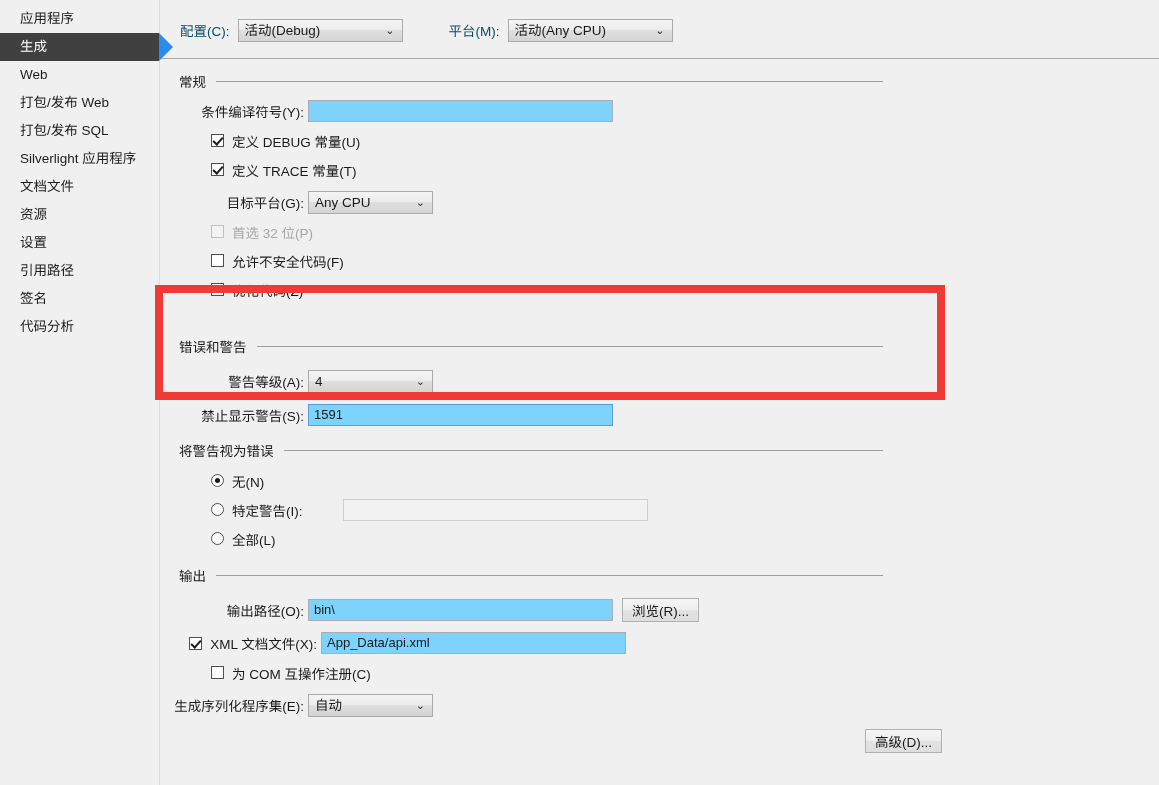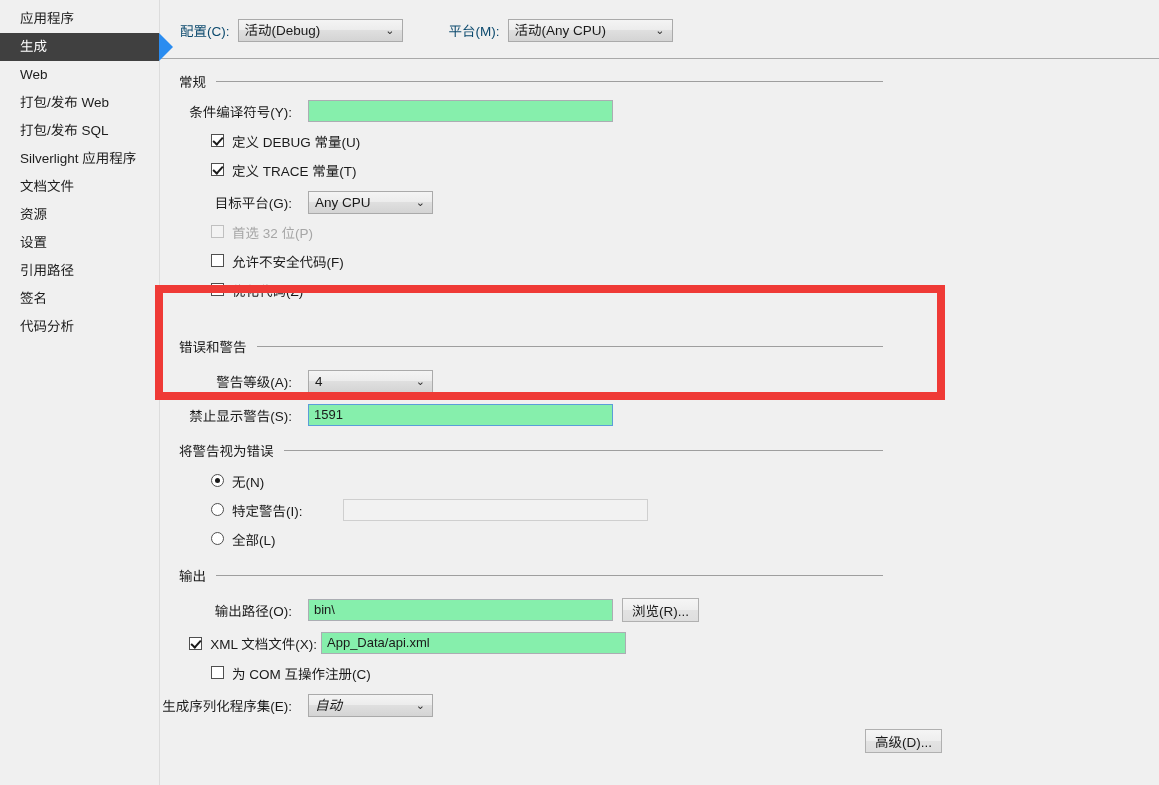--- a/index.html
+++ b/index.html
@@ -121,32 +121,32 @@
   
   .row {
     display: flex;
     align-items: center;
     height: 26px;
     margin-top: 7px;
   }
   .row .field-label {
     width: 147px;
     text-align: right;
-    padding-right: 16px;
+    padding-right: 4px;
     font-size: 13.5px;
     white-space: nowrap;
     box-sizing: border-box;
   }
   .indent-50 { margin-left: 50px; }
 
   
   .txt {
     height: 22px;
     line-height: 22px;
-    background: #86efac;
+    background: #7dd3fc;
     border: 1px solid #abadb3;
     font-family: "Liberation Sans", "DejaVu Sans", sans-serif;
     font-size: 13px;
     color: #1a1a1a;
     padding: 0 0 0 5px;
     box-sizing: border-box;
     outline: none;
   }
   .txt.focused { border-color: #5b9dd9; }
   .txt.disabled {
@@ -424,21 +424,21 @@
       <input class="txt" style="width: 305px; margin-left: 4px;" type="text" value="App_Data/api.xml">
     </div>
 
     <div class="check-row indent-50">
       <span class="cbox"></span>
       <span class="ctl-label">为 COM 互操作注册(C)</span>
     </div>
 
     <div class="row" style="margin-top:7px;">
       <span class="field-label">生成序列化程序集(E):</span>
-      <div class="combo" style="width:125px;font-style:italic;">
+      <div class="combo" style="width:125px;">
         <span>自动</span>
         <span class="chev">⌄</span>
       </div>
     </div>
 
     <div class="row" style="margin-top:10px; justify-content:center; padding-left:487px;">
       <button class="btn">高级(D)...</button>
     </div>
 
   </main>

